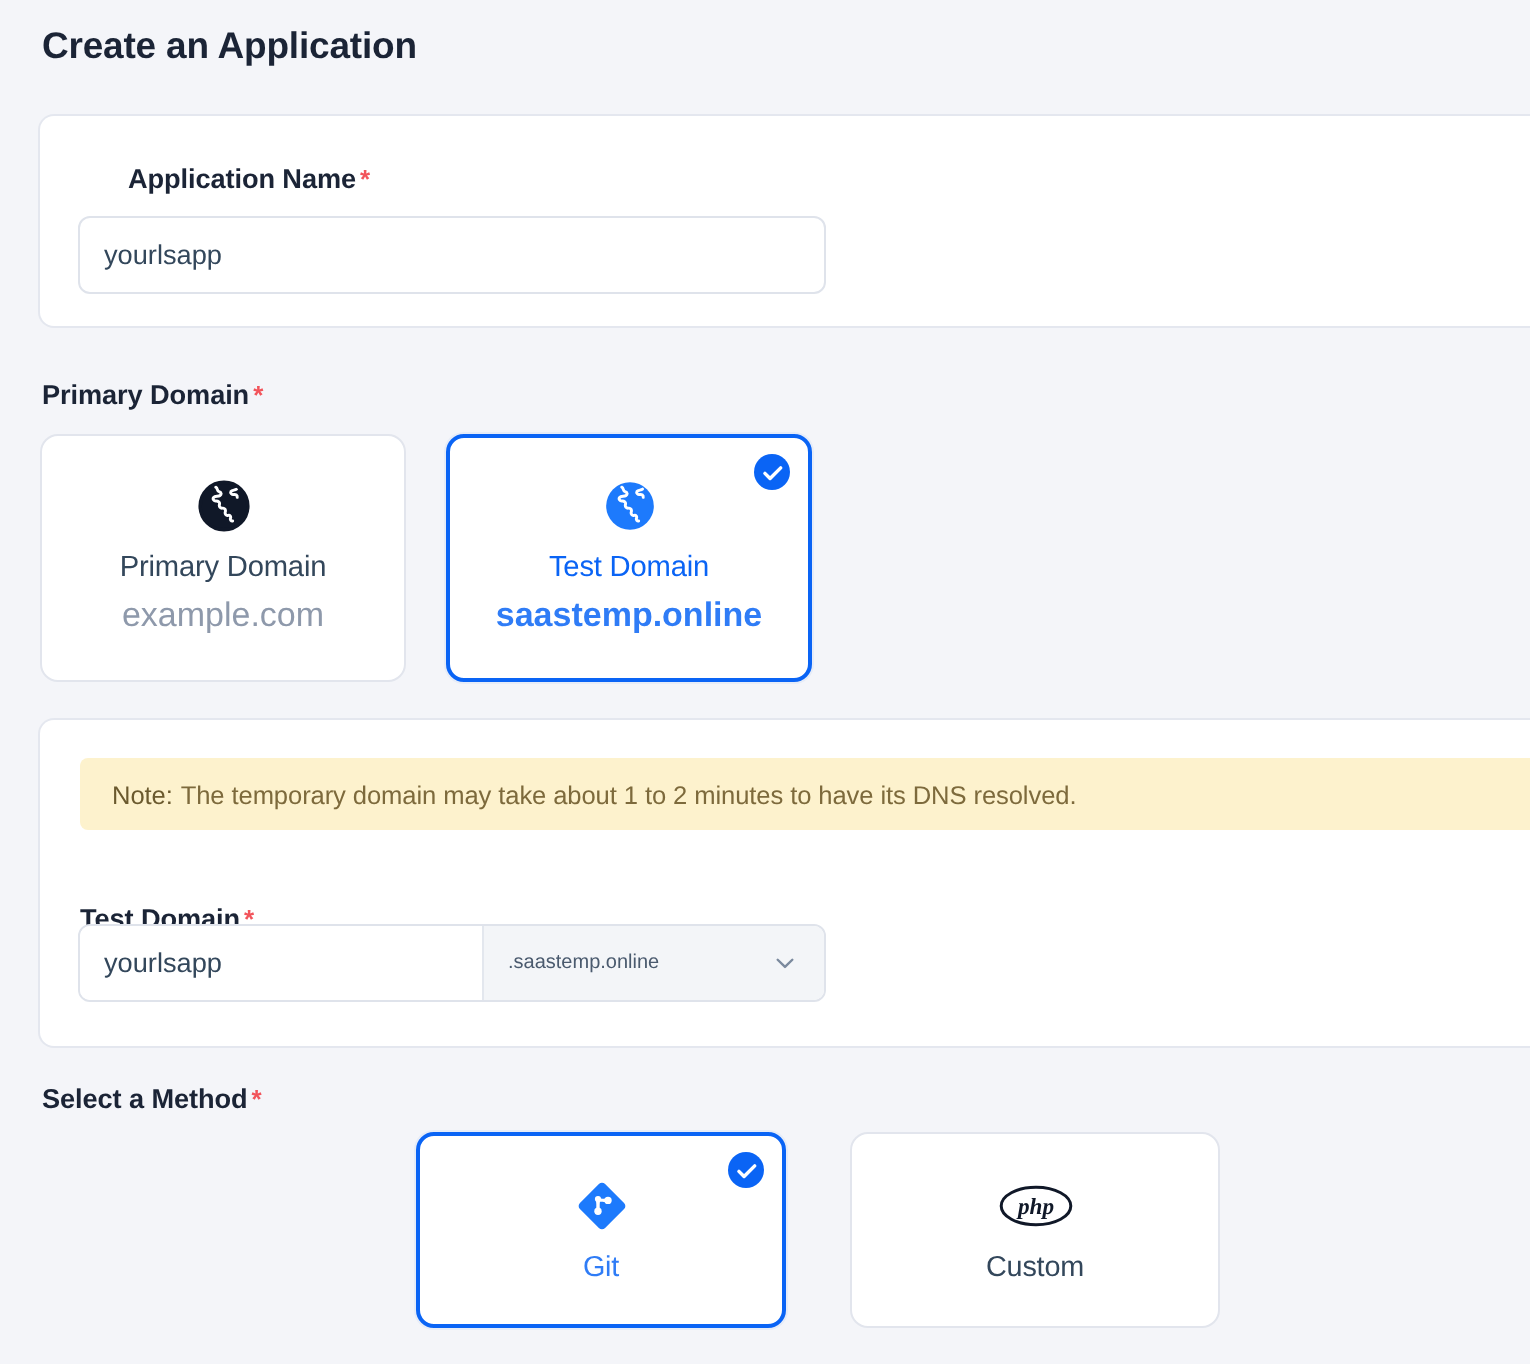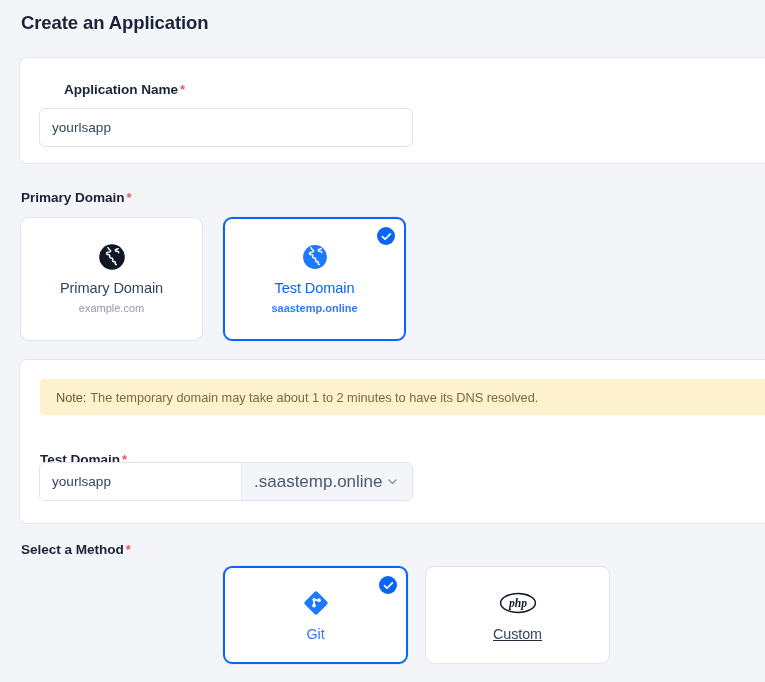--- a/index.html
+++ b/index.html
@@ -102,21 +102,21 @@
     justify-content: center;
   }
   .card-domain .card-icon { margin-bottom: 10px; height: 26px; display:flex; align-items:center; }
   .card-domain .card-title {
     font-size: 14.6px;
     color: #33475b;
     letter-spacing: -0.1px;
     margin-bottom: 6px;
   }
   .card-domain .card-sub {
-    font-size: 11px;
+    font-size: 17px;
     color: #8e99ab;
   }
   .card-domain.selected .card-title { color: #0a64f5; font-weight: 400; }
   .card-domain.selected .card-sub   { color: #2f7cf6; font-weight: 700; }
 
   .card-primary { left: 20px;  top: 217px; }
   .card-test    { left: 223px; top: 217px; }
 
   
   .check-badge {
@@ -175,21 +175,21 @@
     background: #fff;
   }
   .input-group .ig-select {
     flex: 1;
     background: #f3f5f8;
     border-left: 1px solid #e3e7ee;
     display: flex;
     align-items: center;
     justify-content: space-between;
     padding: 0 13px 0 12px;
-    font-size: 17px;
+    font-size: 10px;
     color: #4a5a6e;
     cursor: pointer;
   }
   .chev { color: #7b8a9e; display: flex; align-items: center; }
 
   
   .card-method {
     width: 185px;
     height: 98px;
     display: flex;
@@ -205,22 +205,22 @@
     margin-bottom: 8px;
   }
   .card-method .m-label {
     font-size: 14.4px;
     color: #33475b;
     letter-spacing: -0.1px;
   }
   .card-method.selected .m-label { color: #2f7cf6; }
 
   .card-oneclick { left: 20px;  top: 566px; }
-  .card-git      { left: 223px; top: 566px; }
-  .card-custom   { left: 425px; top: 566px; text-decoration: underline; }
+  .card-git      { left: 208px; top: 566px; }
+  .card-custom   { left: 425px; top: 566px; }
 </style>
 </head>
 <body>
 
 <div class="page">
 
   <div class="page-title">Create an Application</div>
 
   <div class="panel panel-app"></div>
 

